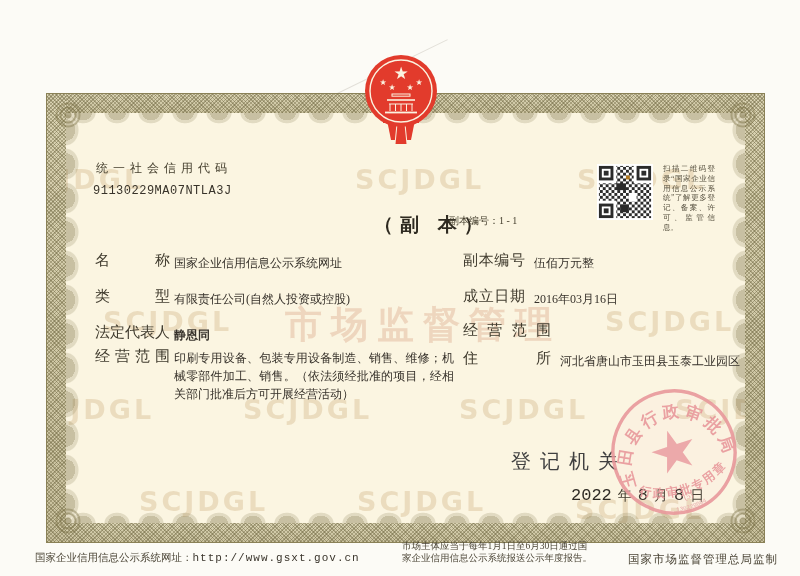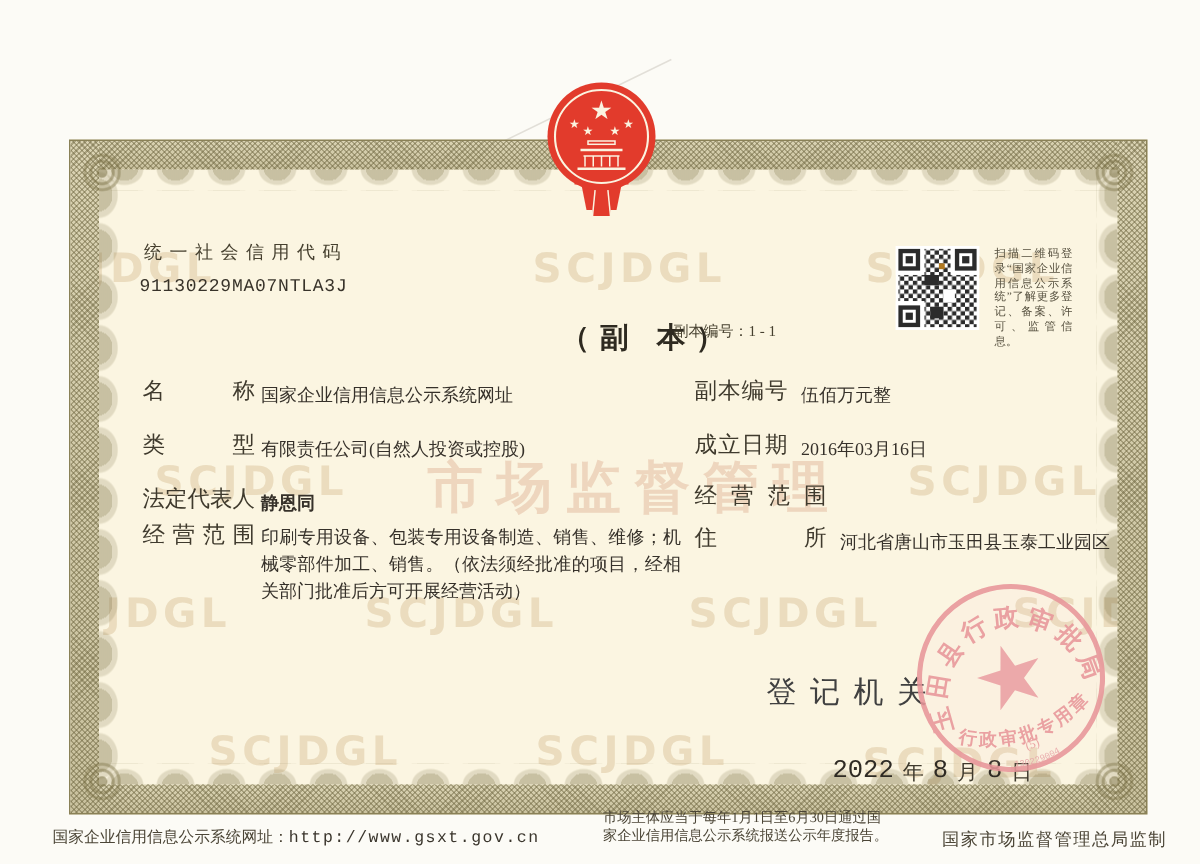--- a/index.html
+++ b/index.html
@@ -166,21 +166,21 @@
 
     <div class="abs flabel" style="left:416px; top:193px; width:62px;">成立日期</div>
     <div class="abs fvalue" style="left:487px; top:196px;">2016年03月16日</div>
 
     <div class="abs flabel" style="left:416px; top:227px; width:88px;">经营范围</div>
 
     <div class="abs flabel" style="left:416px; top:255px; width:88px;">住 所</div>
     <div class="abs fvalue" style="left:513px; top:258px; white-space:nowrap;">河北省唐山市玉田县玉泰工业园区</div>
 
     <div class="abs reg-label" style="left:464px; top:354px;">登记机关</div>
-    <div class="abs date-row" style="left:508px; top:392px;margin-top:19px;">
+    <div class="abs date-row" style="left:524px; top:392px;">
       <span class="date-num">2022</span>
       <span class="date-unit">年</span>
       <span class="date-num">8</span>
       <span class="date-unit">月</span>
       <span class="date-num">8</span>
       <span class="date-unit">日</span>
     </div>
   </div>
 </div>
 

